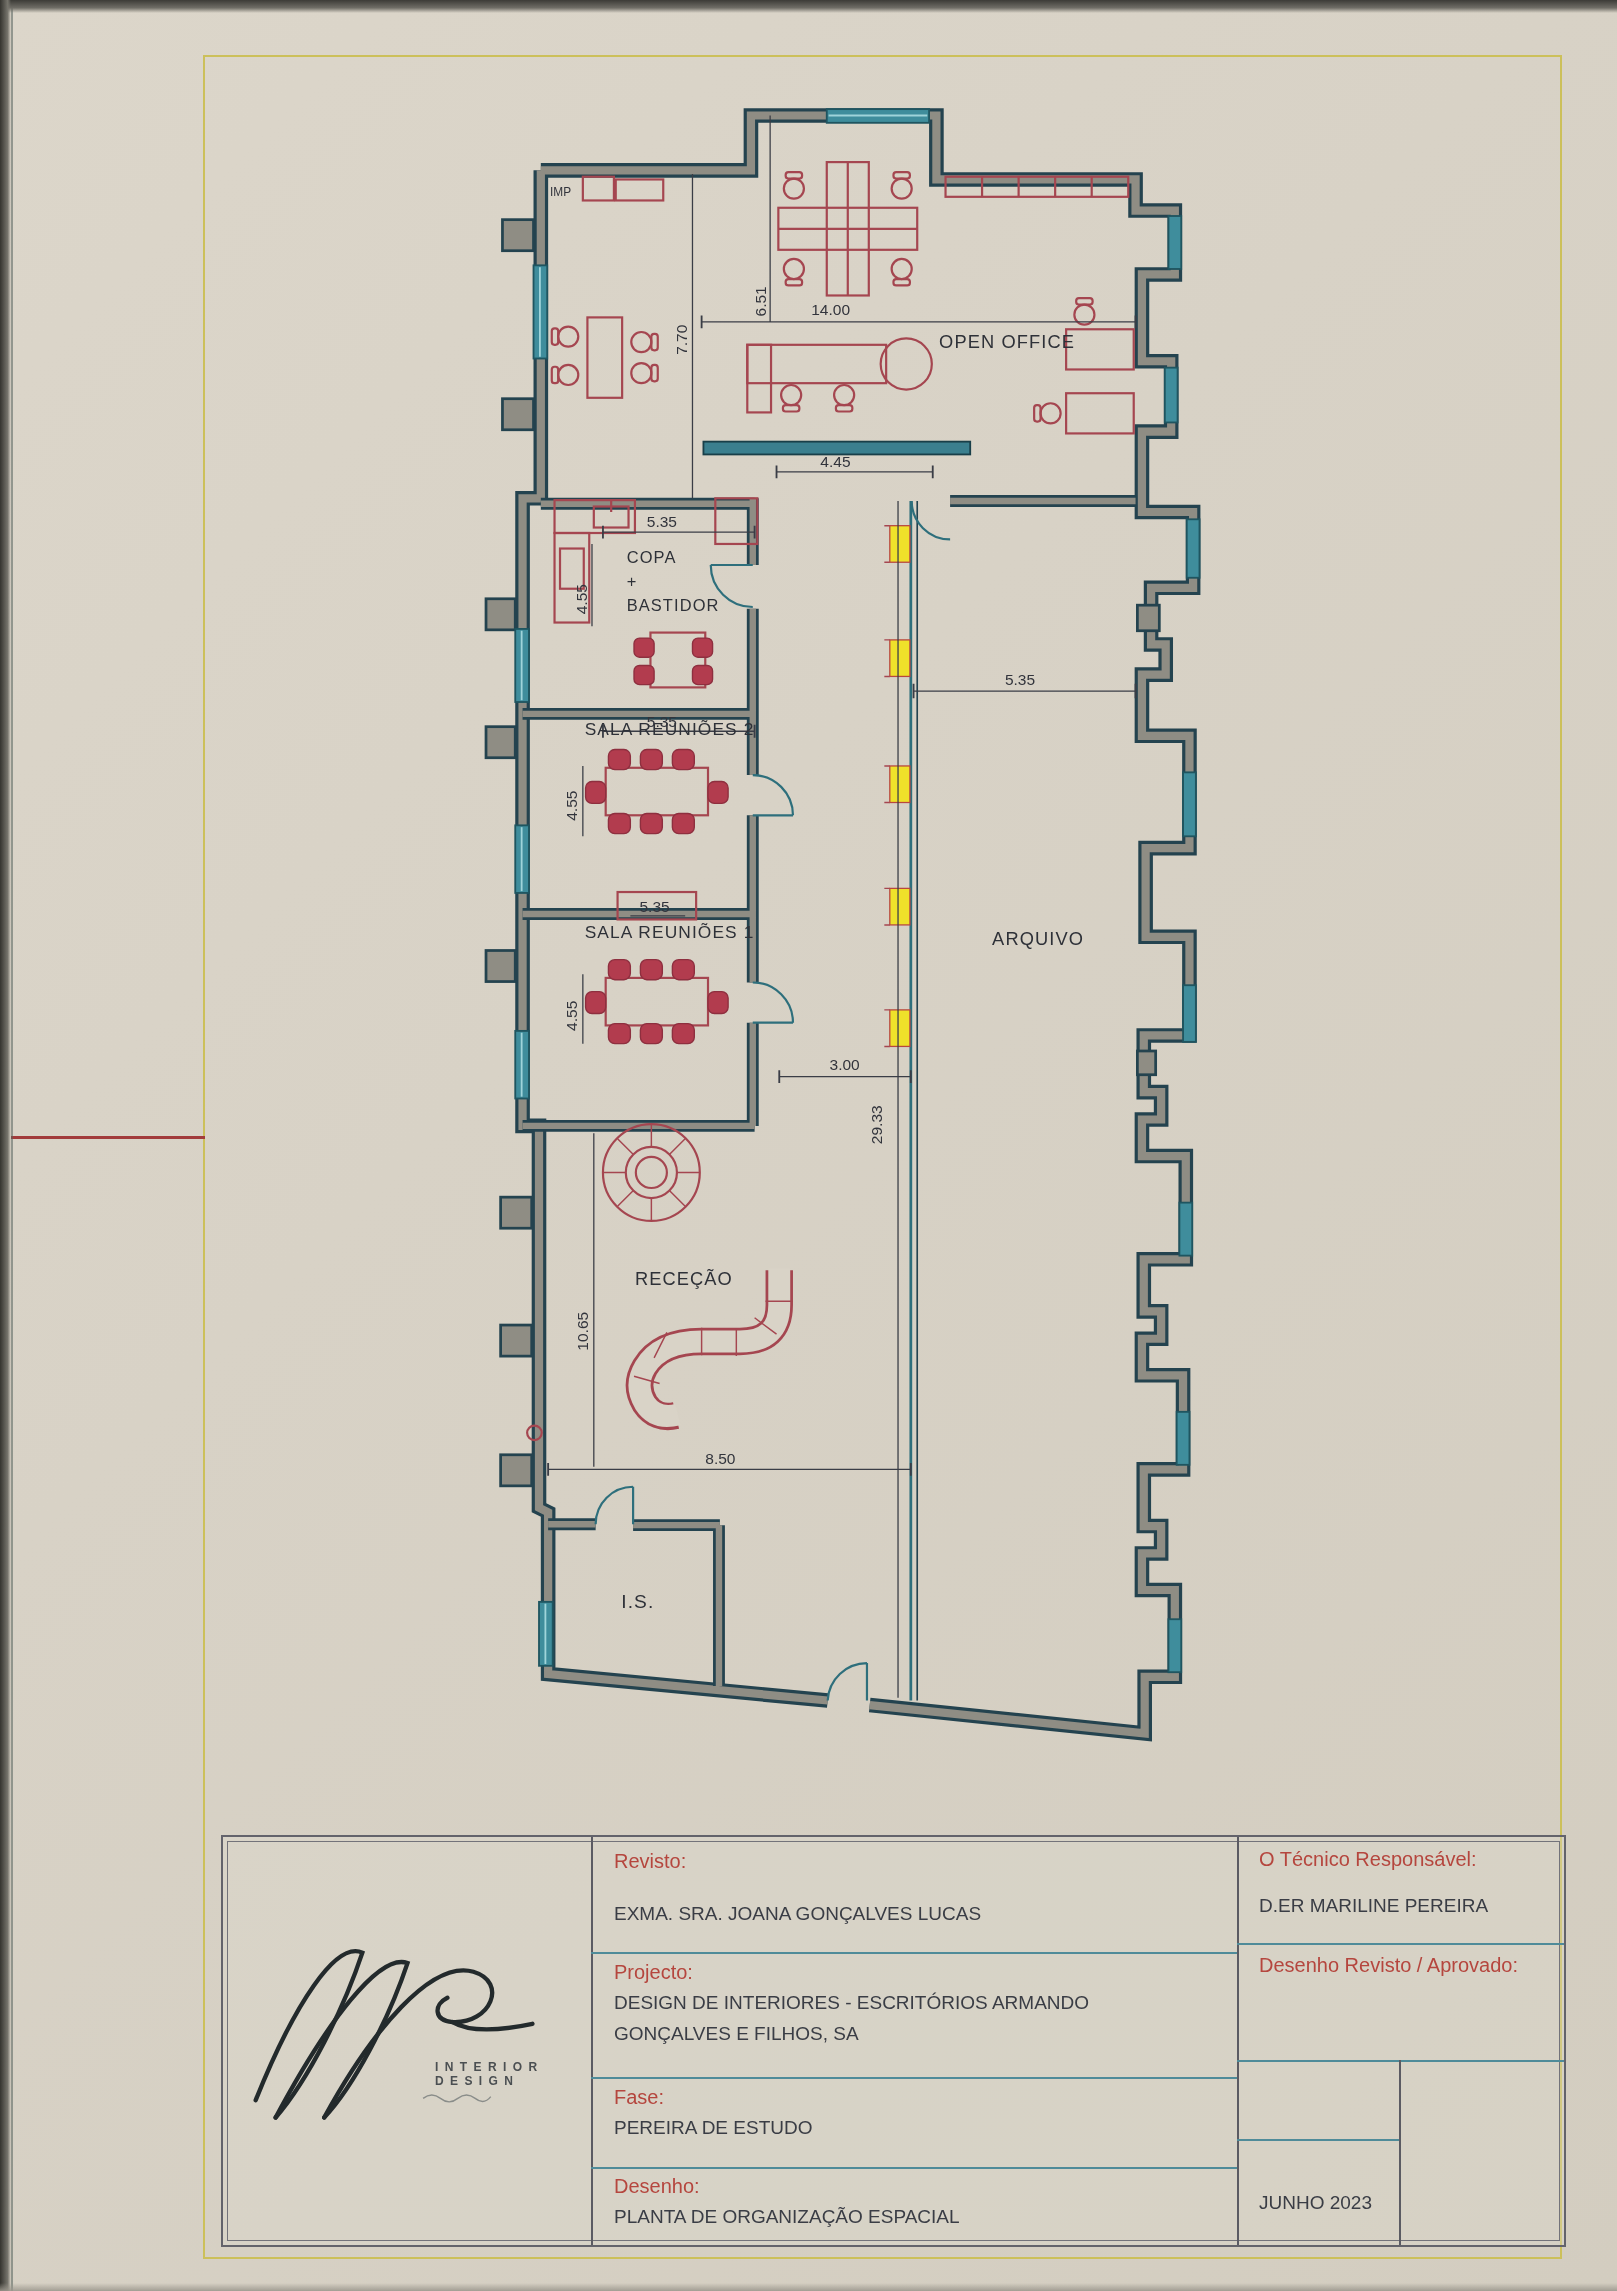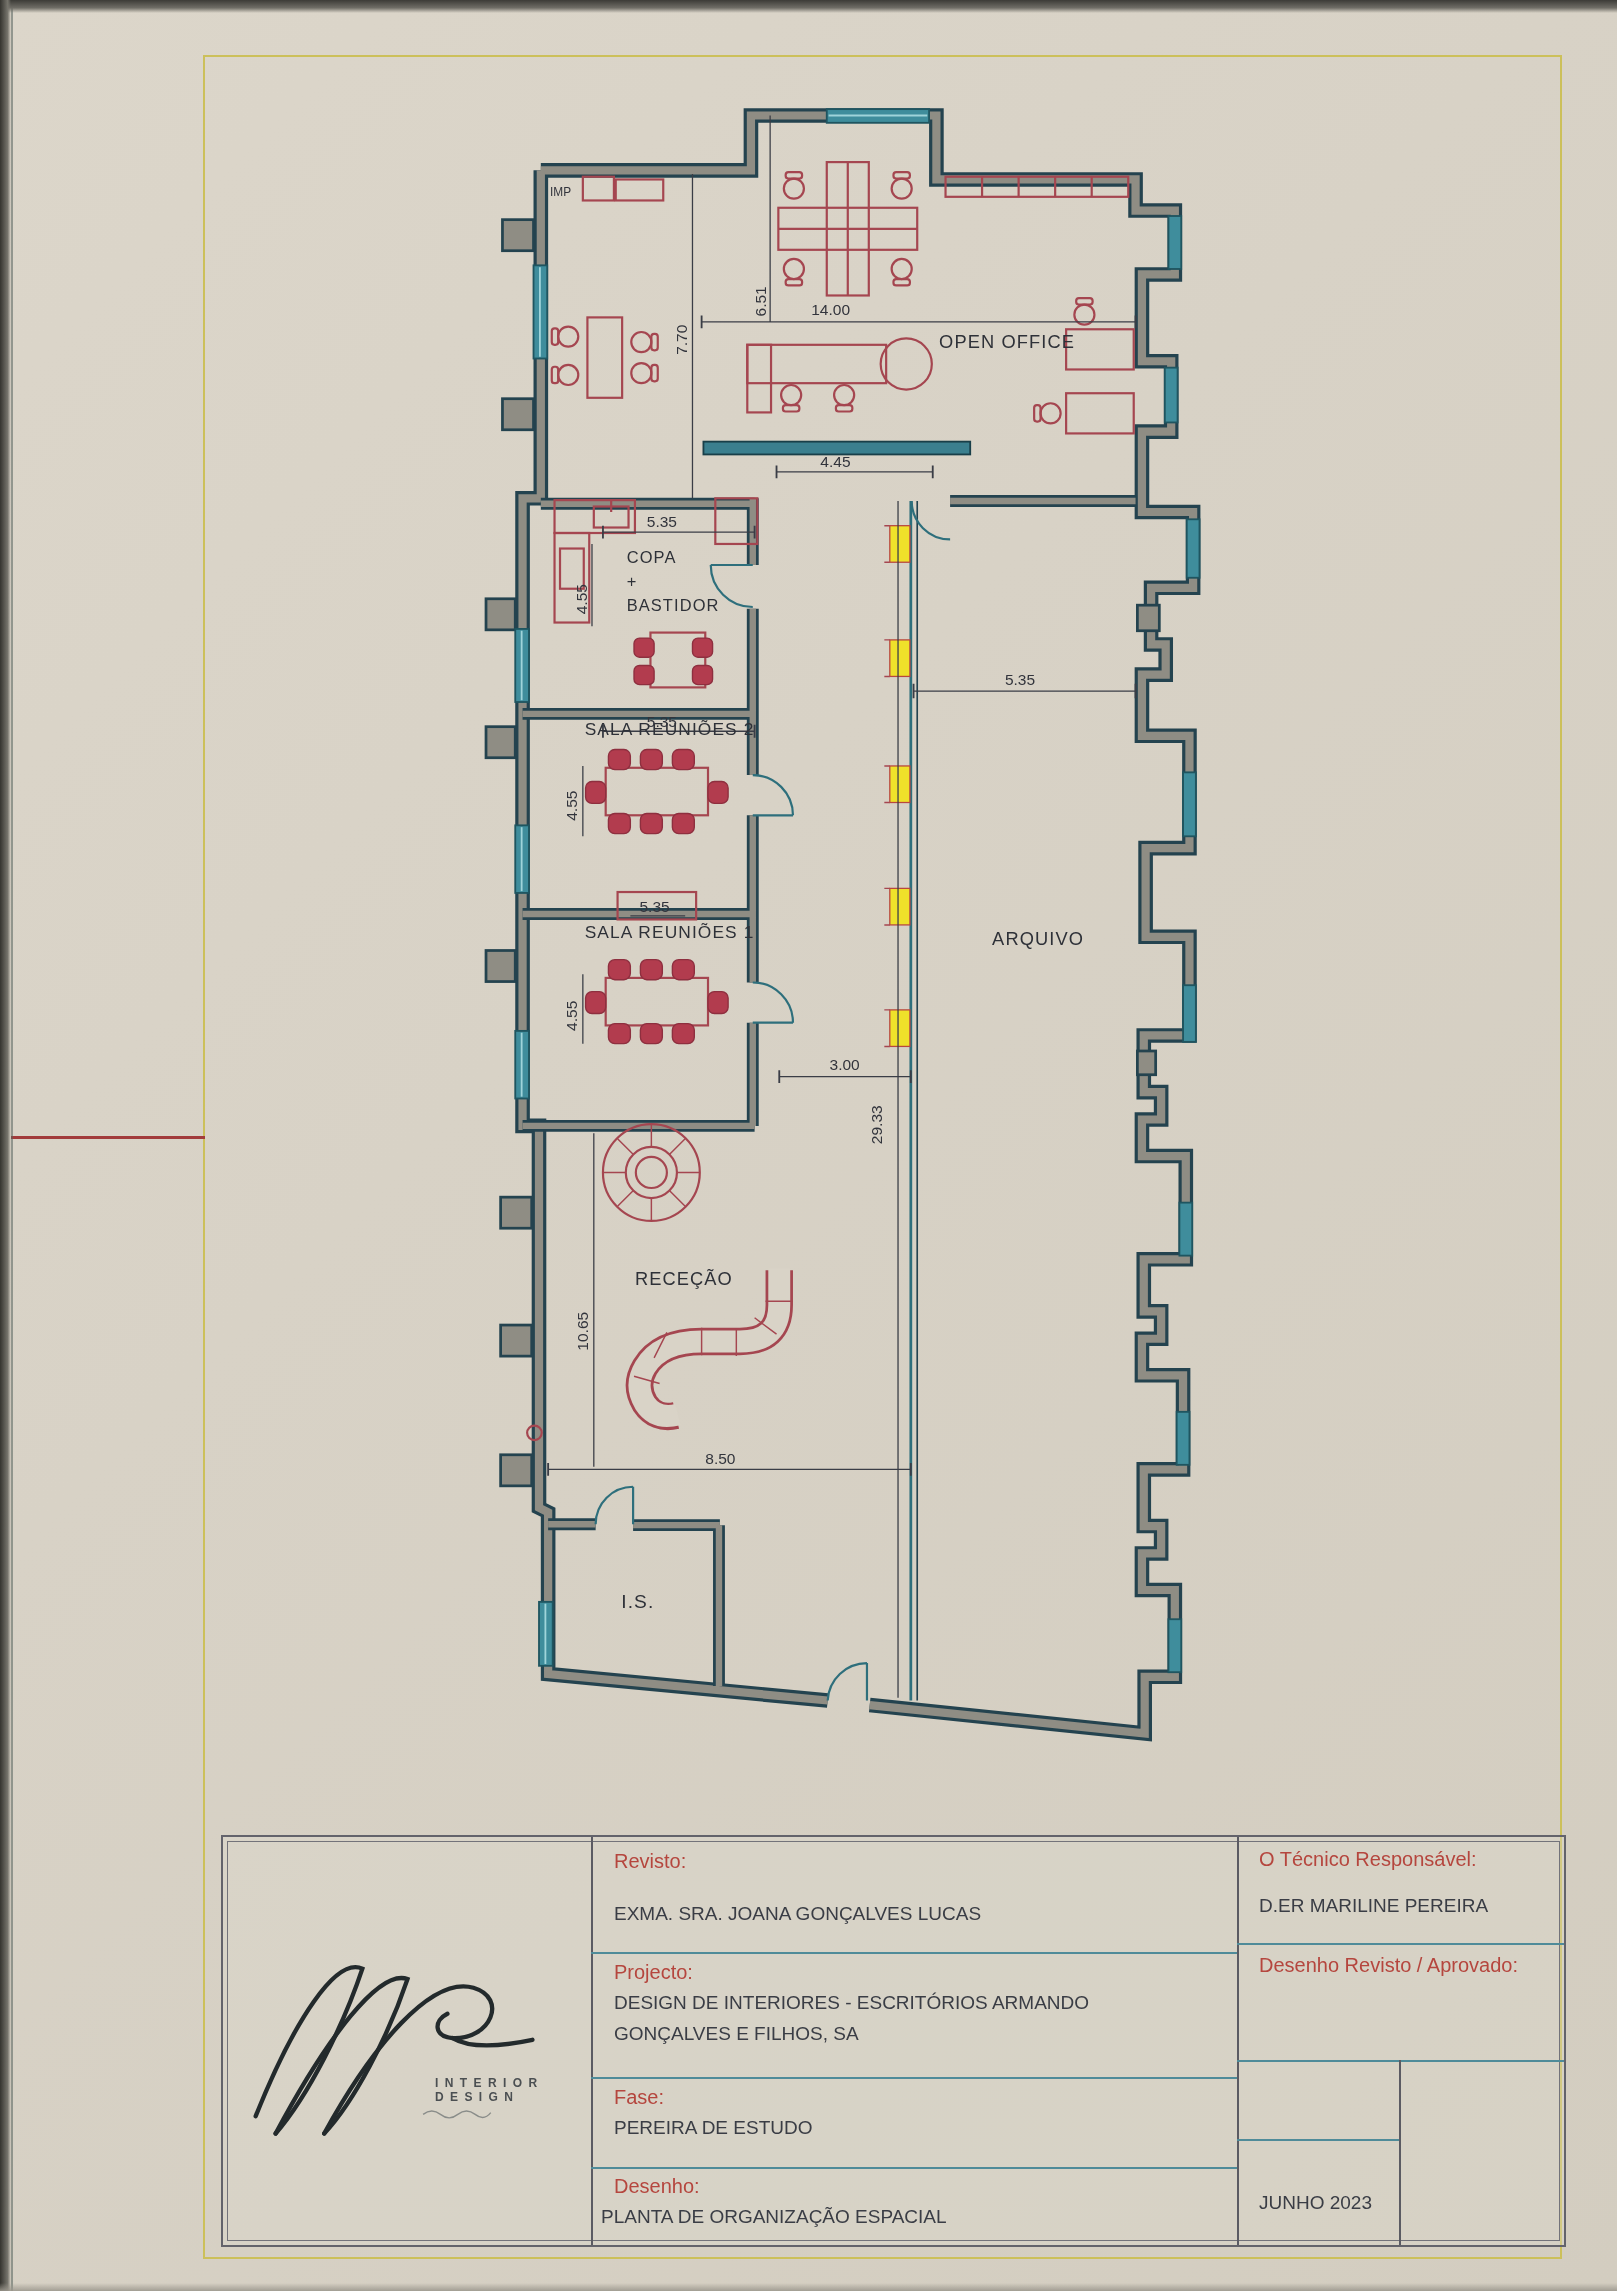--- a/index.html
+++ b/index.html
@@ -349,42 +349,42 @@
 
     <div class="tb-teal" style="left:368px;width:646px;top:115px"></div>
     <div class="tb-teal" style="left:368px;width:646px;top:240px"></div>
     <div class="tb-teal" style="left:368px;width:646px;top:330px"></div>
 
     <div class="tb-teal" style="left:1014px;width:327px;top:106px"></div>
     <div class="tb-teal" style="left:1014px;width:327px;top:223px"></div>
     <div class="tb-teal" style="left:1014px;width:162px;top:302px"></div>
     <div class="tb-vline" style="left:1176px;top:223px;height:185px"></div>
 
-    <div style="position:absolute;left:0;top:16px;width:360px;height:408px;">
+    <div style="position:absolute;left:0;top:0;width:360px;height:408px;">
       <svg width="347" height="274" viewBox="0 0 400 300" style="position:absolute;left:11px;top:55px">
         <g fill="none" stroke="#232a2c" stroke-width="5" stroke-linecap="round">
           <path d="M 25,232 C 70,120 118,48 148,62 C 126,128 86,208 48,252"></path>
           <path d="M 48,252 C 108,140 168,62 200,74 C 178,140 138,216 104,252"></path>
           <path d="M 104,252 C 160,150 228,70 276,84 C 316,96 296,144 252,142 C 230,140 230,122 246,114"></path>
           <path d="M 252,142 C 272,154 306,152 344,144"></path>
         </g>
         <path d="M 218,230 q 10,-8 20,0 t 20,0 t 20,0 t 18,-2" fill="none" stroke="#8a8d8a" stroke-width="1.6"></path>
       </svg>
       <span class="logo-sub" style="left:212px;top:223px">INTERIOR DESIGN</span>
     </div>
 
     <span class="tb-label" style="left:391px;top:12.8px">Revisto:</span>
     <span class="tb-value" style="left:391px;top:66px">EXMA. SRA. JOANA GONÇALVES LUCAS</span>
     <span class="tb-label" style="left:391px;top:124px">Projecto:</span>
     <span class="tb-value" style="left:391px;top:155px">DESIGN DE INTERIORES - ESCRITÓRIOS ARMANDO</span>
     <span class="tb-value" style="left:391px;top:186px">GONÇALVES E FILHOS, SA</span>
     <span class="tb-label" style="left:391px;top:249px">Fase:</span>
     <span class="tb-value" style="left:391px;top:280px">PEREIRA DE ESTUDO</span>
     <span class="tb-label" style="left:391px;top:338px">Desenho:</span>
-    <span class="tb-value" style="left:378px;top:369px">PLANTA DE ORGANIZAÇÃO ESPACIAL</span>
+    <span class="tb-value" style="left:391px;top:369px">PLANTA DE ORGANIZAÇÃO ESPACIAL</span>
 
     <span class="tb-label" style="left:1036px;top:11px">O Técnico Responsável:</span>
     <span class="tb-value" style="left:1036px;top:58px">D.ER MARILINE PEREIRA</span>
     <span class="tb-label" style="left:1036px;top:236px;top:117px">Desenho Revisto / Aprovado:</span>
     <span class="tb-value" style="left:1036px;top:355px">JUNHO 2023</span>
   </div>
 
   <div class="edge-top"></div>
   <div class="edge-left"></div>
   <div class="edge-bottom"></div>

